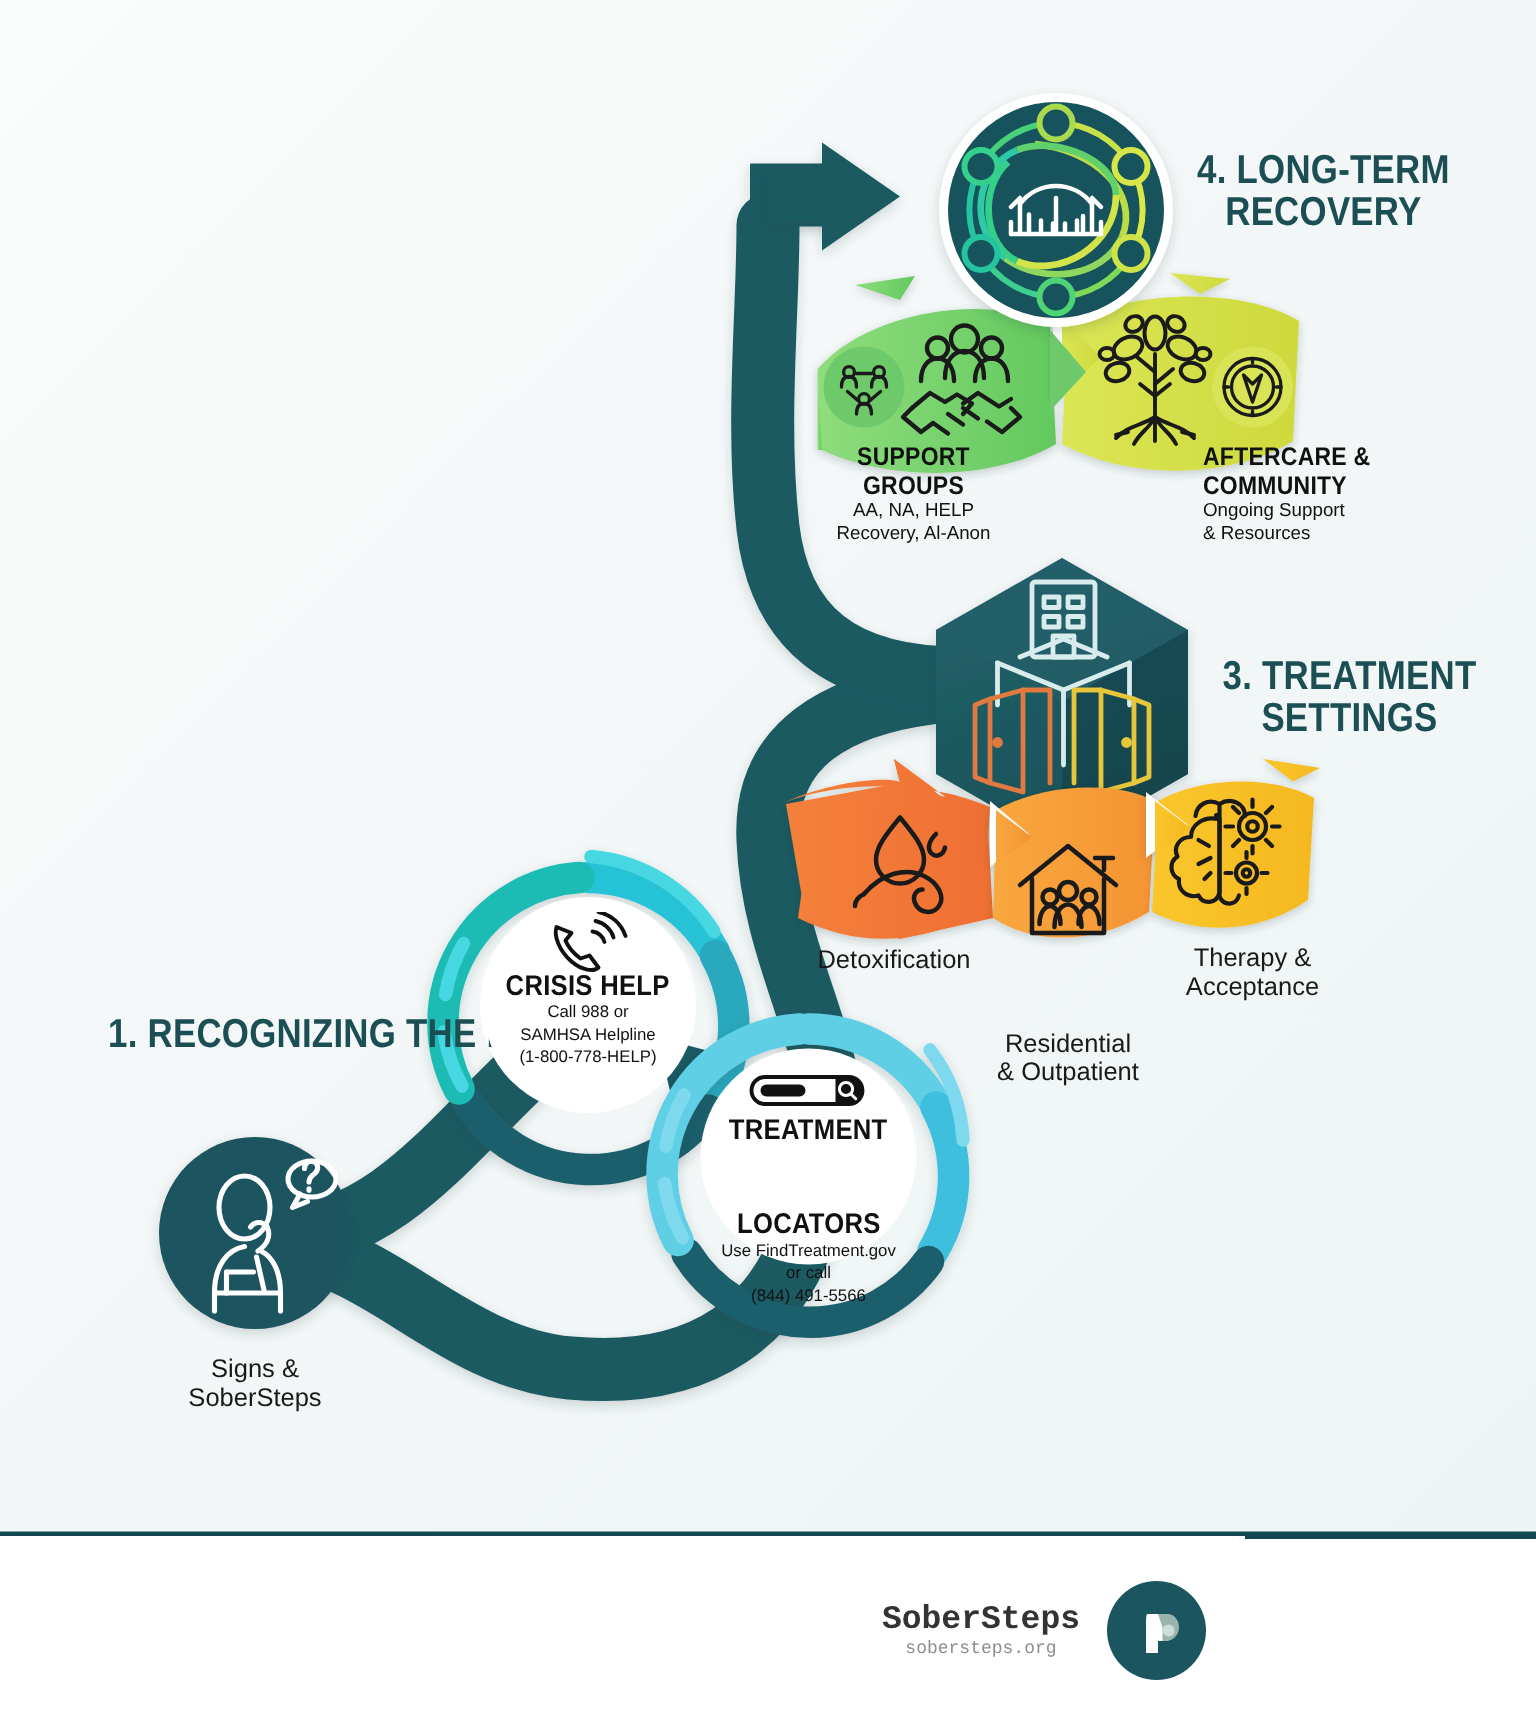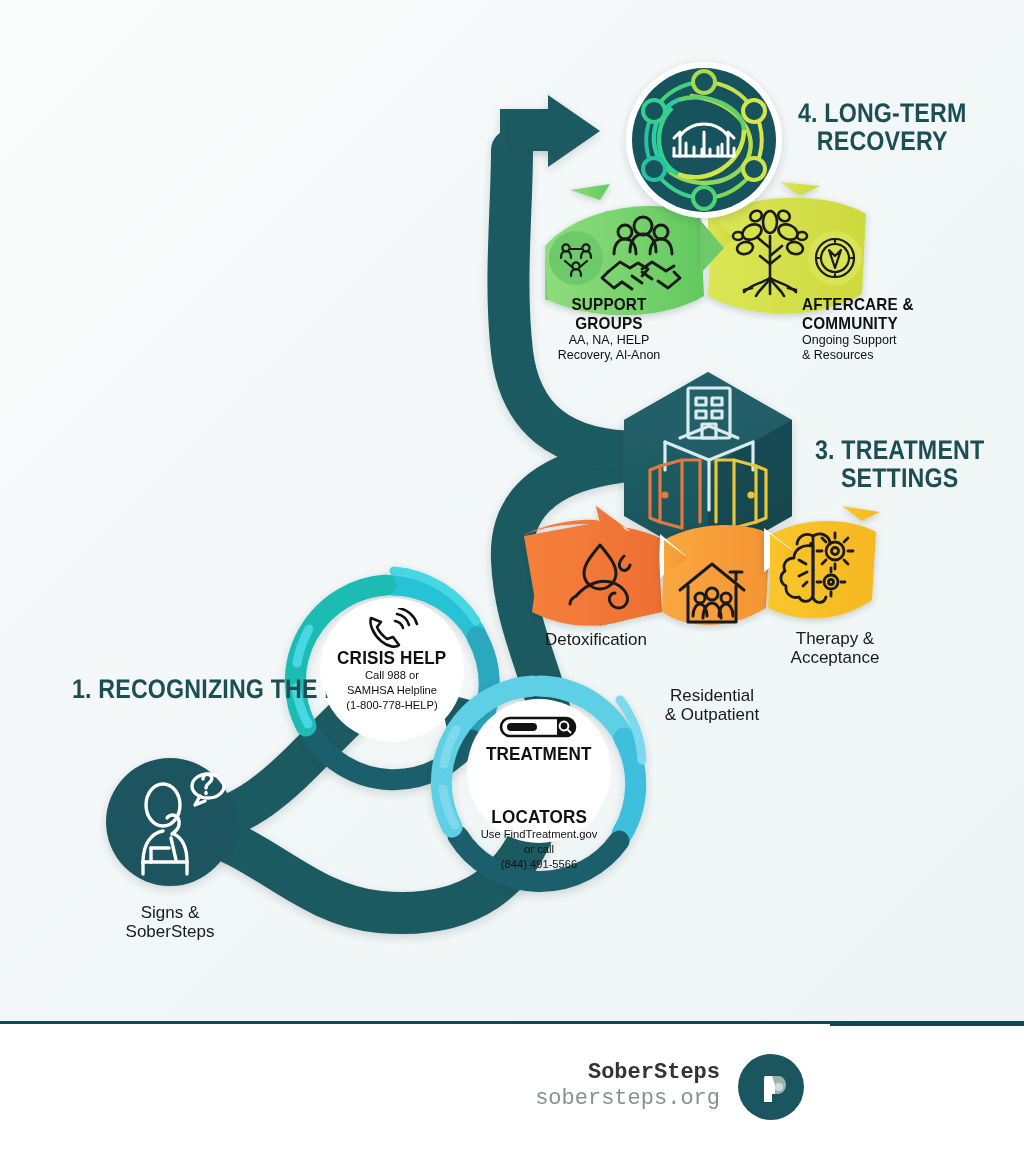--- a/index.html
+++ b/index.html
@@ -58,21 +58,21 @@
   #node-locator .sub{font-size:11.2px;margin-top:2px;}
 
   .nodeicon{position:absolute;}
 
   
   #footer{position:absolute;left:0;top:1024px;width:830px;height:130px;background:#ffffff;font-family:Liberation Mono, monospace;}
   #divider{position:absolute;left:0;top:1021px;width:1024px;height:5px;background:#134751;}
   #brandwrap{position:absolute;right:26px;top:30px;display:flex;align-items:center;gap:18px;}
   #brandtext{text-align:right;}
   #brandname{font-size:22px;font-weight:bold;color:#333333;line-height:1.15;}
-  #brandurl{font-size:22px;color:#8a8f91;line-height:1.3;}
+  #brandurl{font-size:12px;color:#8a8f91;line-height:1.3;text-align:center;}
   #brandmark{width:66px;height:66px;border-radius:50%;background:#1b5560;position:relative;}
 </style>
 </head>
 <body>
 
 <div id="canvas">
 
   <svg id="svgmain" viewBox="0 0 1024 1024">
     <defs>
       <linearGradient id="gGreen" x1="0" y1="0" x2="1" y2="0">

